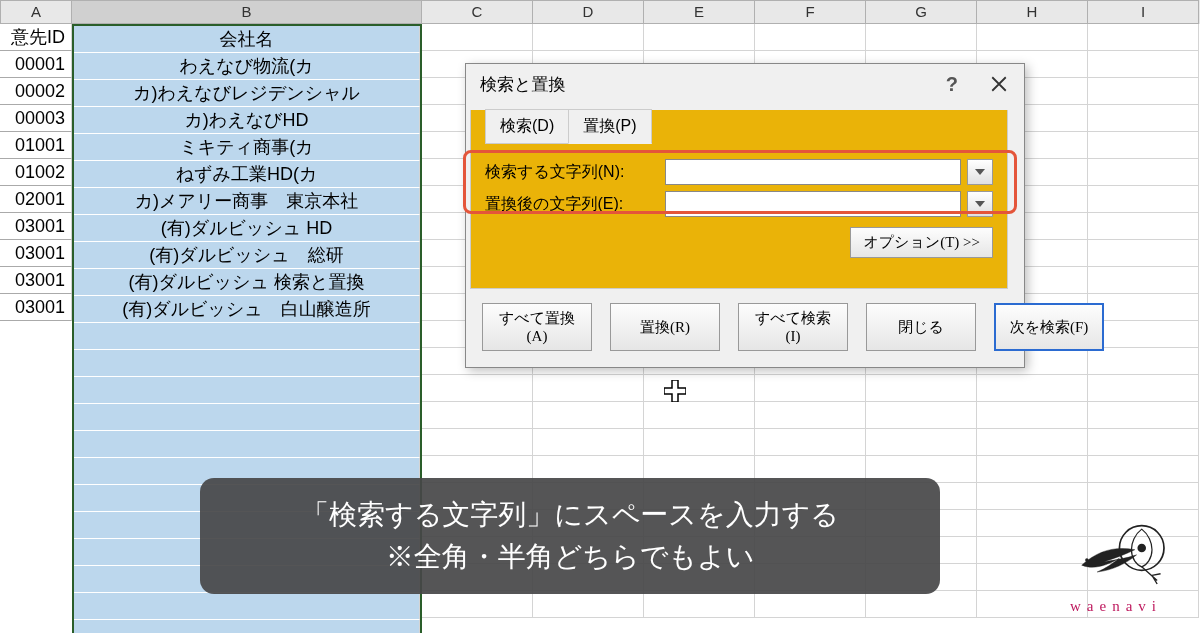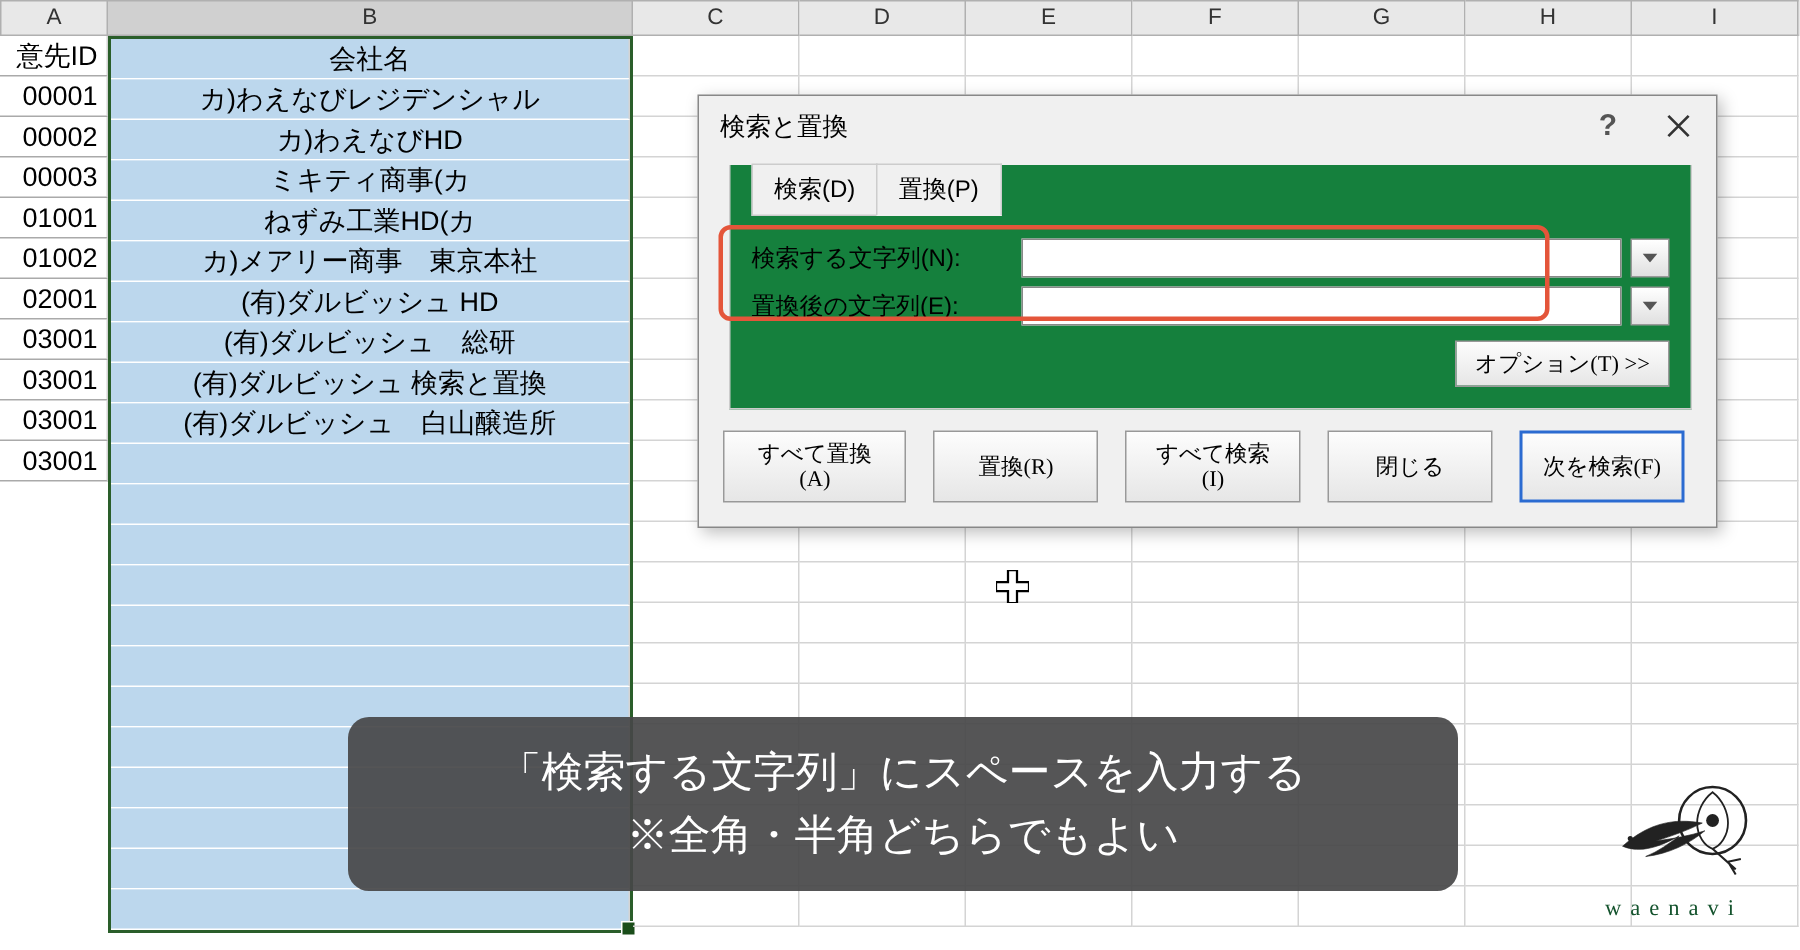--- a/index.html
+++ b/index.html
@@ -86,21 +86,21 @@
 }
 .rest-cell {
   height: 27px;
   border-bottom: 1px solid #d4d4d4;
   border-right: 1px solid #d4d4d4;
 }
 
 .dialog {
   position: absolute;
   left: 465px; top: 63px;
-  width: 680px;
+  width: 560px;
   background: #f0f0f0;
   border: 1px solid #888;
   box-shadow: 3px 3px 10px rgba(0,0,0,.25);
 }
 .dlg-title {
   display: flex;
   justify-content: space-between;
   align-items: center;
   height: 40px;
   padding: 0 10px 0 14px;
@@ -108,26 +108,26 @@
 }
 .dlg-title-right { display: flex; gap: 26px; align-items: center; }
 .dlg-help { font-size: 20px; font-weight: bold; color: #555; cursor: pointer; }
 .dlg-close {
   width: 30px; height: 30px;
   display: flex; align-items: center; justify-content: center;
   cursor: pointer;
 }
 .dlg-close svg { width: 18px; height: 18px; }
 .dlg-body {
-  margin: 6px 16px 14px 20px;
+  margin: 6px 16px 14px 4px;
   border: 1px solid #ccc;
   border-top: none;
-  background: #15803d;
+  background: #eab308;
   position: relative;
-  padding: 0 14px 14px 14px;
+  padding: 0 14px 30px 14px;
 }
 .tabs {
   display: flex;
   position: relative;
   top: -1px;
 }
 .tab {
   padding: 6px 14px;
   font-size: 16px;
   border: 1px solid #ccc;
@@ -193,36 +193,36 @@
   padding: 0 21px 16px 16px;
   justify-content: space-between;
 }
 .btn-row .dlg-btn { min-width: 110px; }
 .btn-primary {
   border: 2px solid #2b6bd1;
 }
 
 .caption {
   position: absolute;
-  left: 232px; top: 478px;
+  left: 200px; top: 478px;
   width: 740px;
   background: rgba(70,70,72,0.92);
   border-radius: 14px;
   padding: 16px 28px;
   color: #fff;
   font-size: 28px;
   line-height: 1.5;
   text-align: center;
 }
 
 .logo {
   position: absolute;
   right: 24px; bottom: 18px;
   text-align: center;
-  color: #14532d;
+  color: #be185d;
 }
 .logo svg { width: 120px; height: 80px; }
 .logo-text {
   font-family: serif;
   letter-spacing: 6px;
   font-size: 15px;
 }
 
 .cursor-plus {
   position: absolute;
@@ -257,20 +257,21 @@
       <div class="cell">01002</div>
       <div class="cell">02001</div>
       <div class="cell">03001</div>
       <div class="cell">03001</div>
       <div class="cell">03001</div>
       <div class="cell">03001</div>
     </div>
 
     <div class="cells-B selected-col col-B-cells">
       <div class="cell header-row">会社名</div>
+      <div class="cell">わえなび物流(カ</div>
       <div class="cell">カ)わえなびレジデンシャル</div>
       <div class="cell">カ)わえなびHD</div>
       <div class="cell">ミキティ商事(カ</div>
       <div class="cell">ねずみ工業HD(カ</div>
       <div class="cell">カ)メアリー商事　東京本社</div>
       <div class="cell">(有)ダルビッシュ HD</div>
       <div class="cell">(有)ダルビッシュ　総研</div>
       <div class="cell">(有)ダルビッシュ 検索と置換</div>
       <div class="cell">(有)ダルビッシュ　白山醸造所</div>
       <div class="cell"></div>

